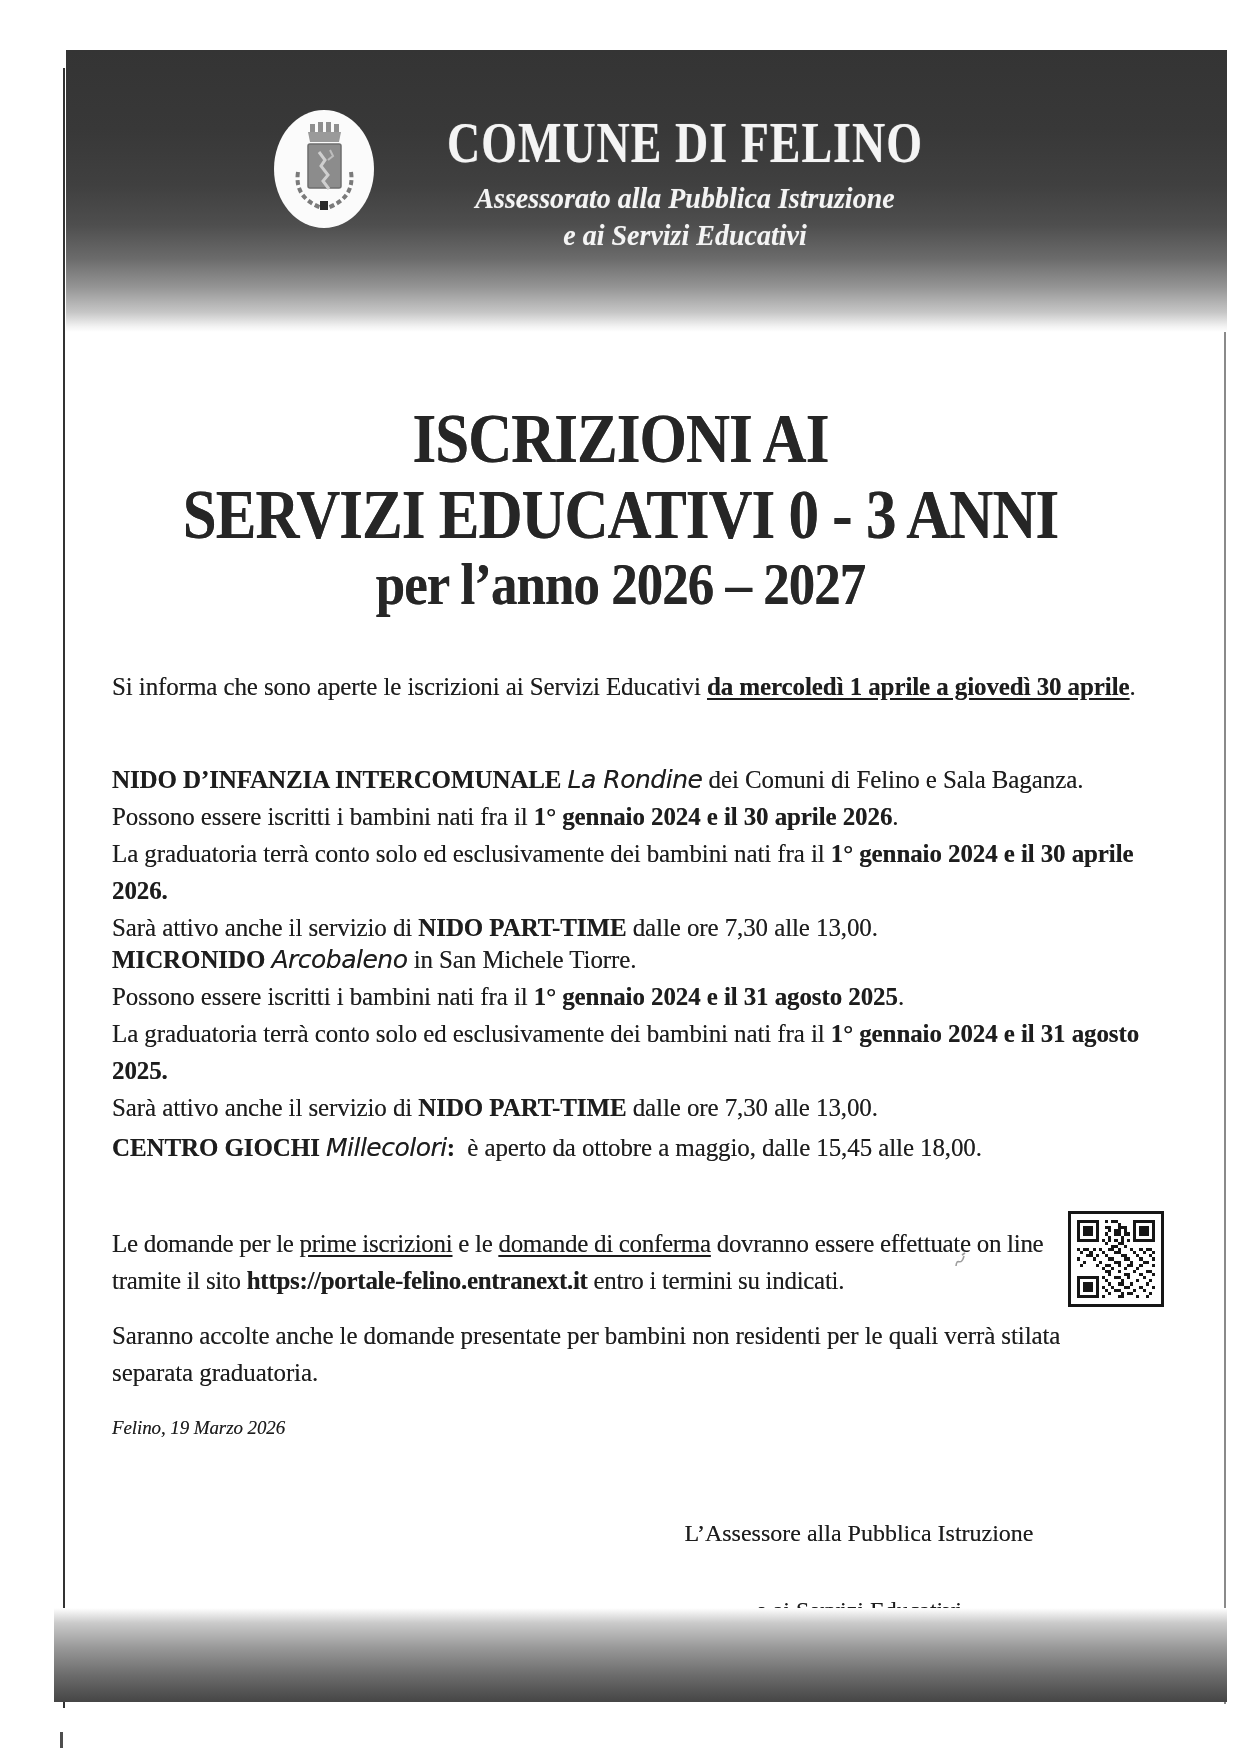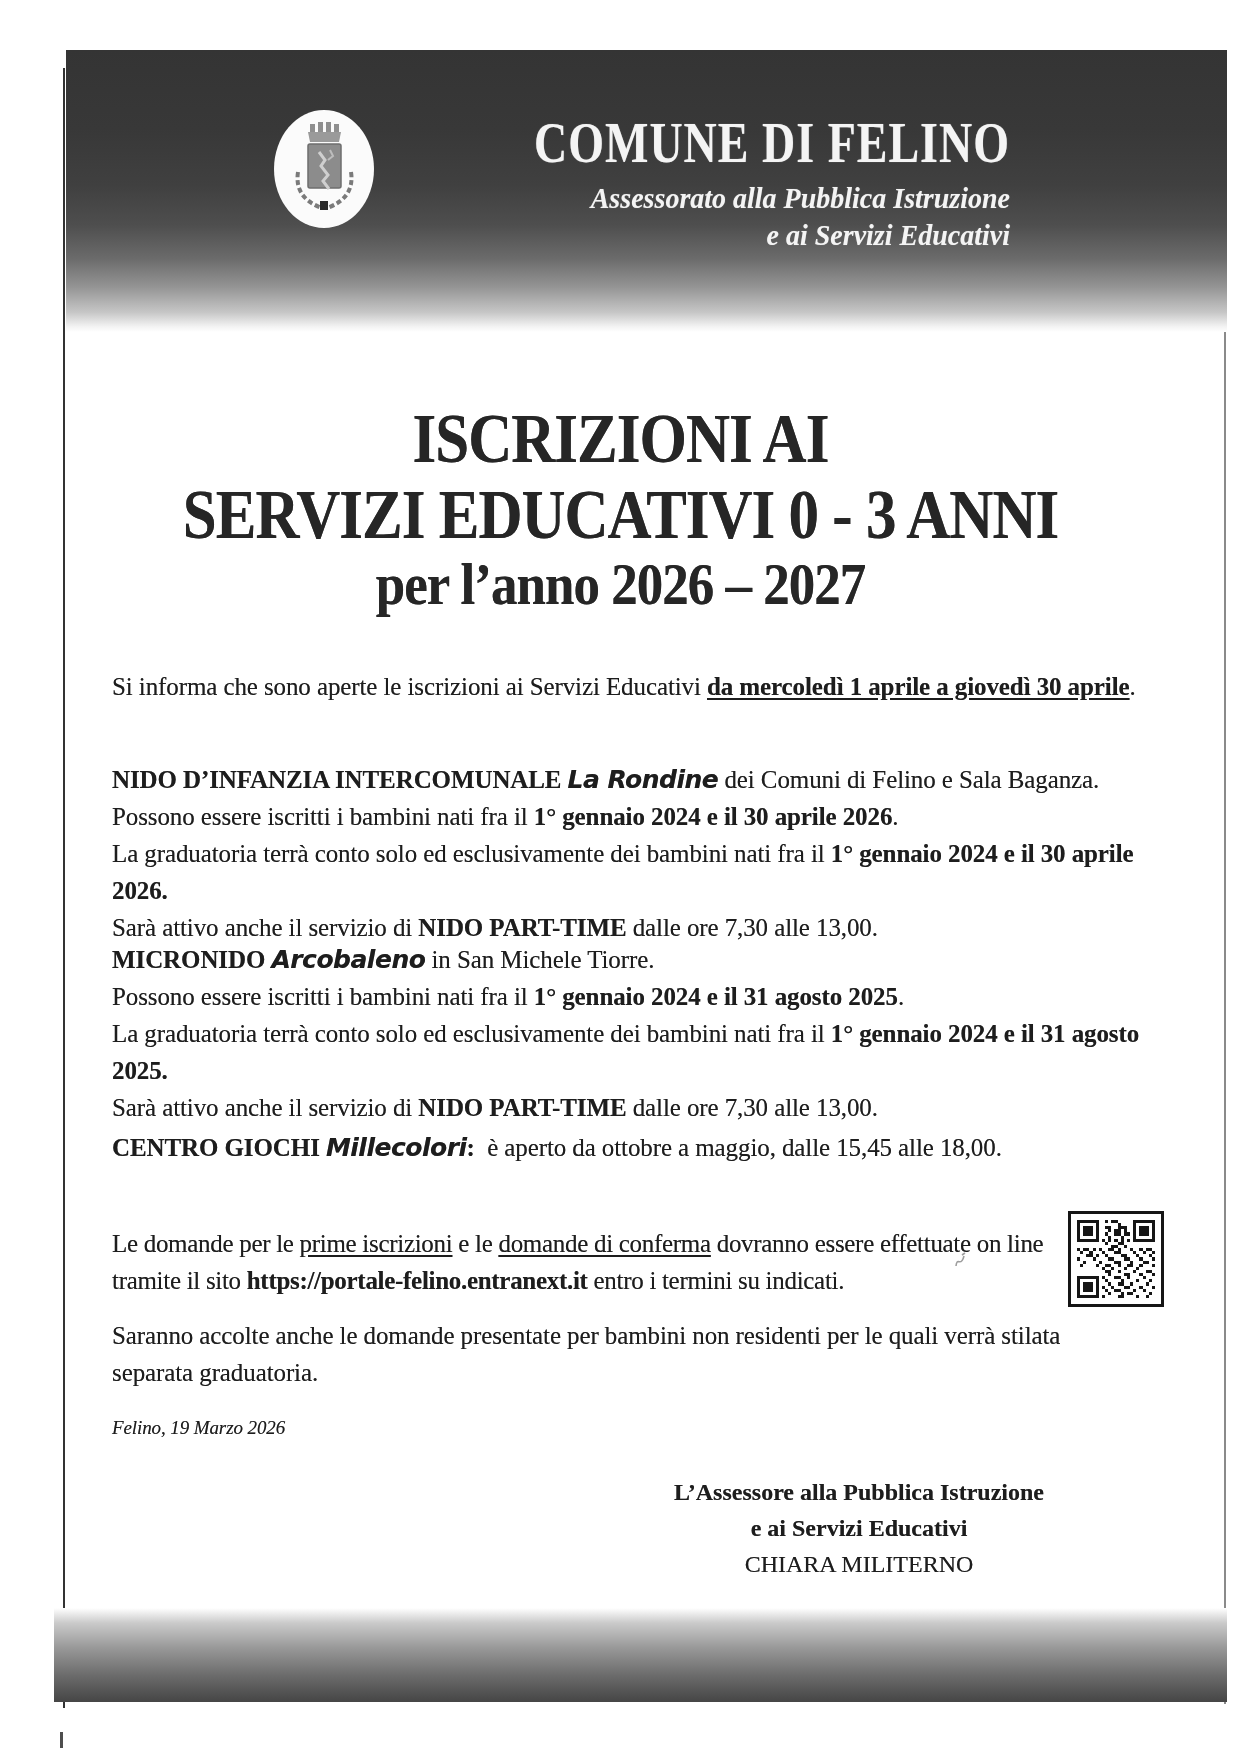--- a/index.html
+++ b/index.html
@@ -22,21 +22,21 @@
       #6b6b6b 74%, #949494 84%, #c6c6c6 93%, #f2f2f2 98%, #ffffff 100%);
   }
   .footer-band{
     left:54px;top:1608px;width:1173px;height:94px;
     background:linear-gradient(to bottom,
       #ffffff 0%, #cacaca 16%, #999999 42%, #6b6b6b 72%, #4c4c4c 95%, #454545 100%);
   }
 
   
   .crest{left:272px;top:108px;width:105px;height:122px;}
-  .header-text{left:360px;top:112px;width:650px;text-align:right;color:#f4f4f4;}
+  .header-text{left:360px;top:112px;width:650px;text-align:center;color:#f4f4f4;}
   .muni-title{
     font-size:46px;font-weight:bold;letter-spacing:1px;line-height:52px;
     transform:scaleY(1.22);transform-origin:center top;white-space:nowrap;
     text-shadow:0 0 1px rgba(255,255,255,.4);
   }
   .dept{
     font-size:28px;font-weight:bold;font-style:italic;line-height:37px;
     transform:scaleY(1.08);transform-origin:center top;white-space:nowrap;
     text-shadow:0 0 1px rgba(255,255,255,.35);
   }
@@ -62,26 +62,26 @@
   .p-nido{top:761px;}
   .p-micro{top:941px;}
   .p-centro{top:1129px;}
   .p-domande{top:1225px;width:942px;letter-spacing:-.3px;}
   .p-saranno{top:1317px;}
   .p-date{top:1409px;font-style:italic;font-size:19px;}
 
   .b{font-weight:bold;}
   .bu{font-weight:bold;text-decoration:underline;text-underline-offset:3px;}
   .u{text-decoration:underline;text-underline-offset:3px;text-align:right;}
-  .marker{font-family:"DejaVu Sans",sans-serif;font-style:italic;font-weight:bold;letter-spacing:-.5px;}
+  .marker{font-family:"DejaVu Sans",sans-serif;font-style:italic;font-weight:normal;letter-spacing:-.5px;}
 
   
   .signature{left:618px;top:1474px;width:482px;text-align:center;line-height:36px;
     font-size:24px;text-shadow:0 0 .4px rgba(0,0,0,.5);}
-  .sig-bold{font-weight:bold;}
+  .sig-bold{font-weight:normal;margin-top:41px;}
 
   
   .qr-frame{
     left:1068px;top:1211px;width:96px;height:96px;box-sizing:border-box;
     border:3px solid #151515;background:#ffffff;padding:6px;
   }
   .qr-frame svg{display:block;width:78px;height:78px;}
 
   .squiggle{left:952px;top:1252px;width:16px;height:18px;opacity:.65;}
 </style>

